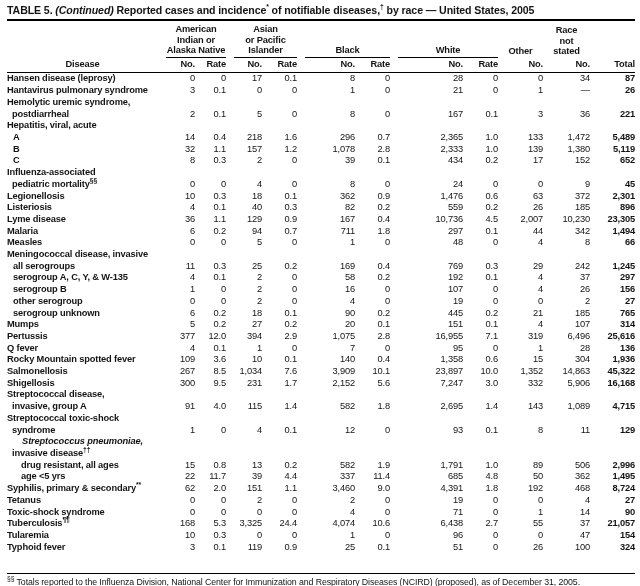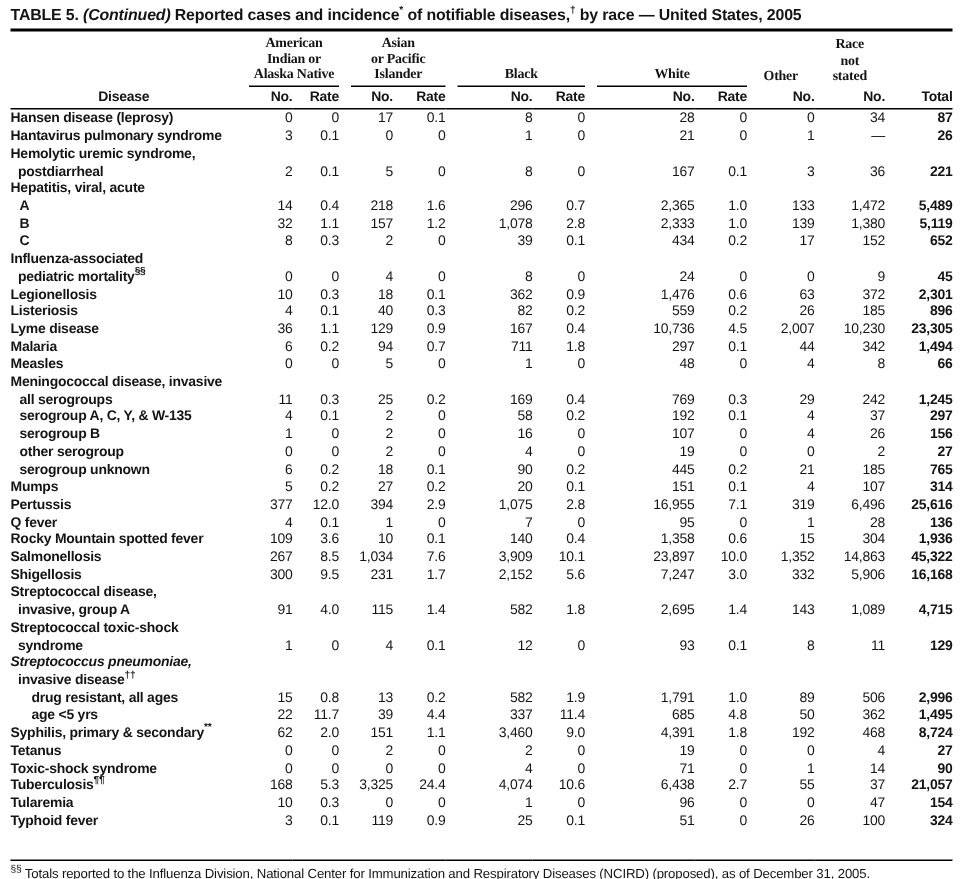--- a/index.html
+++ b/index.html
@@ -7,34 +7,34 @@
   .page {
     box-sizing: border-box; width: 640px; height: 586px;
     padding: 4px 5px 0 7px;
     font-family: "Liberation Sans", sans-serif;
     color: #141414;
   }
   .title {
     font-size: 10.6px; font-weight: bold; letter-spacing: -0.1px;
     border-bottom: 2px solid #000; padding-bottom: 3px;
   }
-  .it { font-style: italic; }
+  .it { font-style: italic; text-align: center; }
   sup { font-size: 6.8px; line-height: 0; vertical-align: super; }
   table {
     border-collapse: collapse; table-layout: fixed;
     width: 628px; margin-top: 3px; letter-spacing: -0.15px;
   }
   th, td {
     padding: 0; font-size: 9.3px; line-height: 11.7px;
     vertical-align: bottom; white-space: nowrap;
   }
   .num { text-align: right; }
   thead th { font-weight: bold; }
   th.disease-h { text-align: center; }
-  .glabel { text-align: center; line-height: 10.6px; padding-bottom: 1px; font-weight: bold; font-family: Liberation Serif, serif; }
+  .glabel { text-align: center; line-height: 10.6px; padding-bottom: 1px; font-weight: bold; }
   .glabel.ul { border-bottom: 1px solid #000; margin-left: 8px; }
   tr.sub th, th.disease-h, th.total-h { border-bottom: 1.4px solid #000; padding-bottom: 2px; padding-top: 1px; }
   td.name { text-align: left; font-weight: bold; }
   td.name.i1 { padding-left: 6px; }
   td.name.i2 { padding-left: 14px; }
   .wrap2 { padding-left: 5px; }
   tbody td:last-child { font-weight: bold; }
   tbody tr:last-child td { border-bottom: 1.2px solid #000; padding-bottom: 20px; }
   .footnotes { margin-top: 3px; font-size: 8.8px; line-height: 11.6px; letter-spacing: -0.1px; }
 </style>

